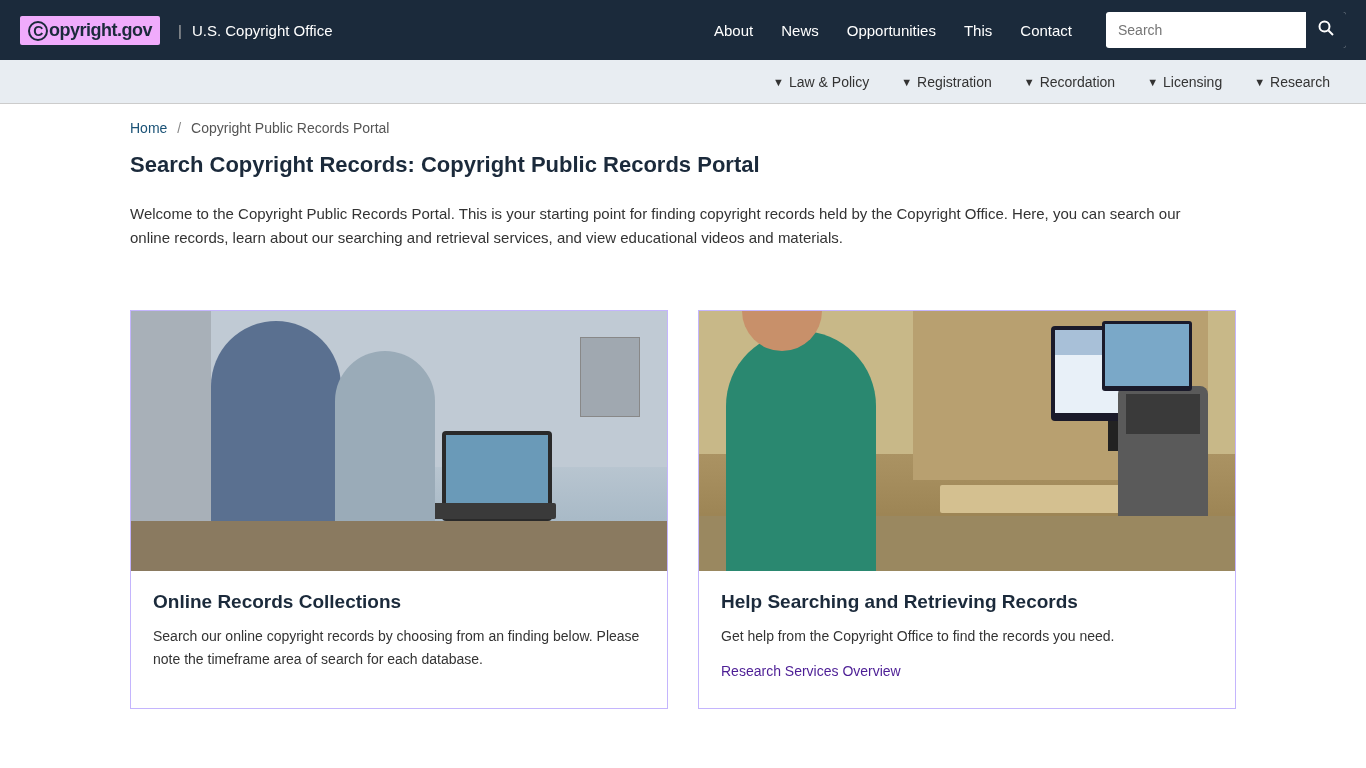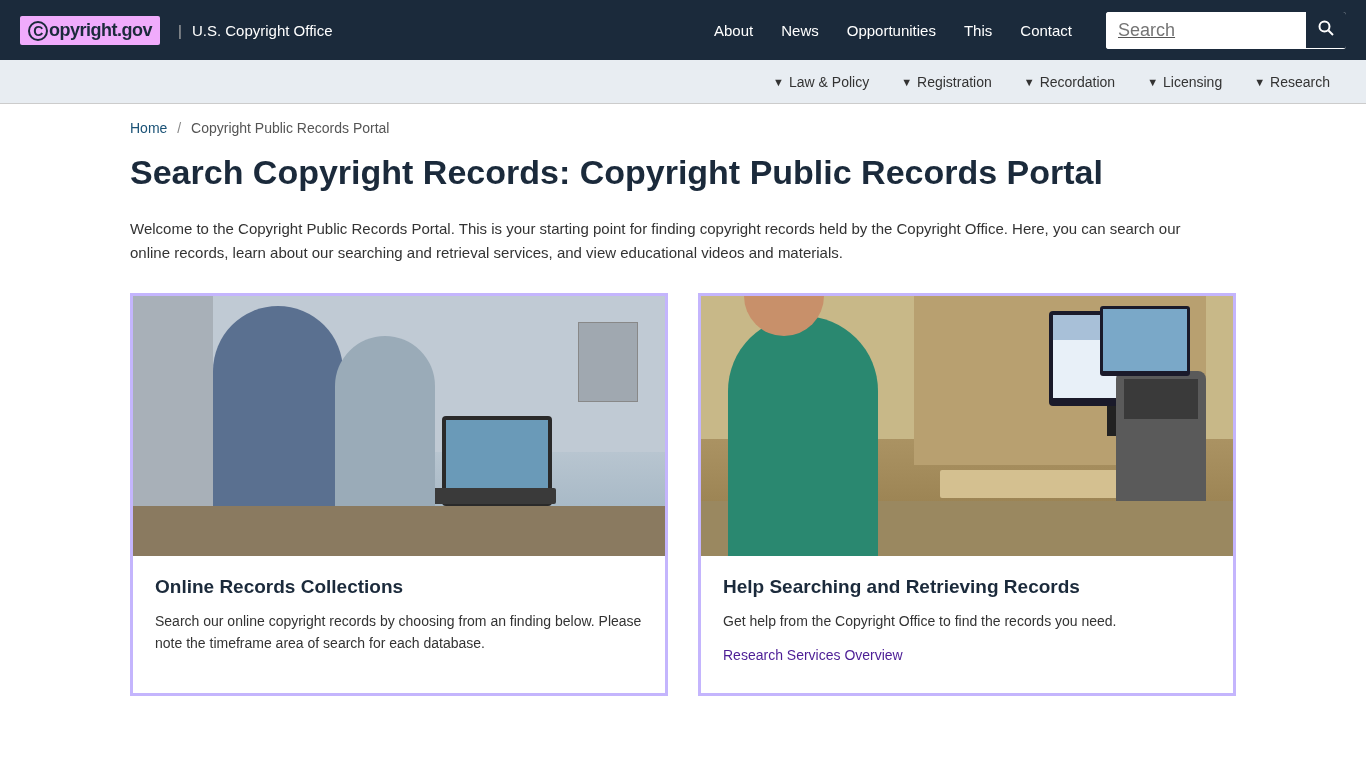--- a/index.html
+++ b/index.html
@@ -62,24 +62,23 @@
       align-items: center;
       background: #fff;
       border-radius: 3px;
       overflow: hidden;
       margin-left: 20px;
     }
     .search-input {
       border: none;
       outline: none;
       padding: 8px 12px;
-      font-size: 18px;
+      font-size: 14px;
       width: 200px;
       color: #555;
-      text-decoration: underline;
     }
     .search-btn {
       background: #1b2a3b;
       border: none;
       padding: 8px 12px;
       cursor: pointer;
       color: #fff;
       font-size: 16px;
     }
 
@@ -120,43 +119,44 @@
     .breadcrumb-sep {
       margin: 0 6px;
       color: #888;
     }
 
     
     .main-content {
       padding: 0 130px 40px;
     }
     .page-title {
-      font-size: 34px;
+      font-size: 22px;
       font-weight: bold;
       color: #1b2a3b;
       margin-bottom: 24px;
       line-height: 1.2;
     }
     .intro-text {
       font-size: 15px;
       color: #333;
       line-height: 1.6;
       max-width: 1060px;
       margin-bottom: 28px;
     }
 
     
     .cards-row {
       display: flex;
       gap: 30px;
     }
     .card {
       flex: 1;
-      border: 3px solid #c4b5fd;
+      border: 1px solid #c4b5fd;
       overflow: hidden;
+      margin-top: 32px;
     }
     .card-img-left {
       background: linear-gradient(135deg, #b8c8d8 0%, #8fa8be 40%, #6e8fa8 100%);
       position: relative;
       height: 260px;
       overflow: hidden;
     }
     .card-img-right {
       background: linear-gradient(135deg, #c8a870 0%, #a8885a 40%, #8a6e48 100%);
       position: relative;

